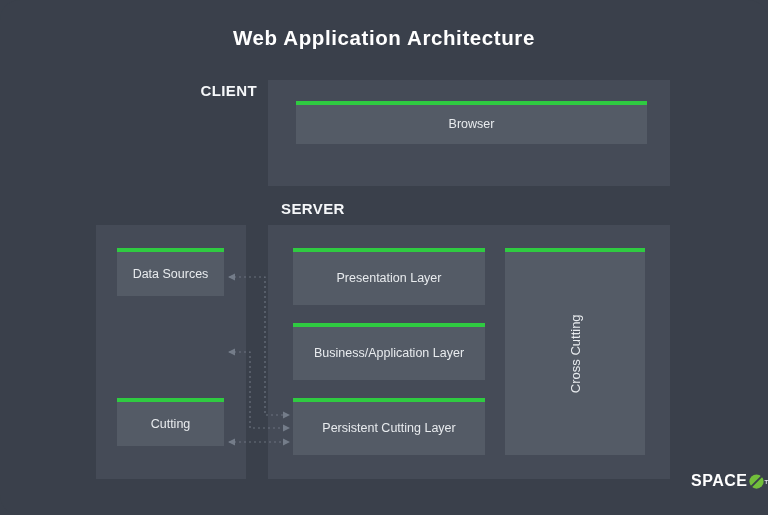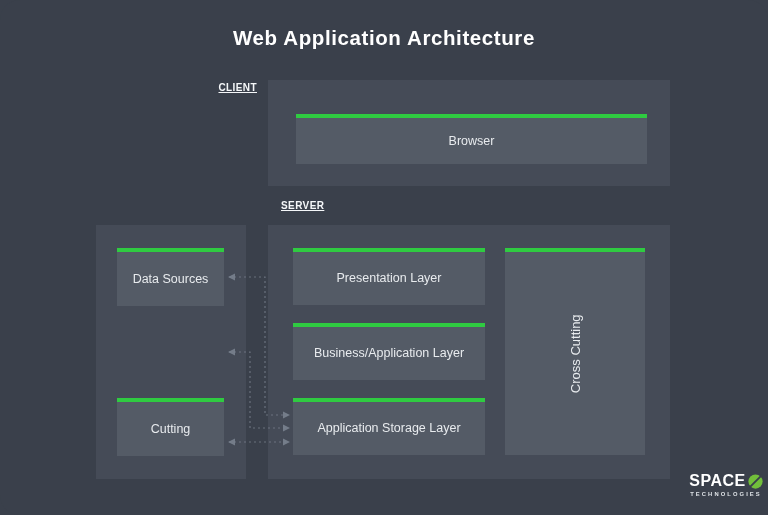--- a/index.html
+++ b/index.html
@@ -18,54 +18,53 @@
   .stage{
     position:relative;width:768px;height:515px;
     background:var(--page-bg);overflow:hidden;border-radius:20px;
   }
   .diagram-title{
     position:absolute;left:0;top:26px;width:768px;
     text-align:center;color:#ffffff;font-size:20.5px;font-weight:600;
     letter-spacing:.6px;
   }
   .section-label{
-    position:absolute;color:#f5f7f9;font-size:10px;font-weight:700;
+    position:absolute;color:#f5f7f9;font-size:15px;font-weight:700;
     letter-spacing:.4px;
-    text-decoration:underline;
   }
   .client-label{top:82px;left:0;width:257px;text-align:right;}
   .server-label{top:200px;left:281px;}
   .panel{position:absolute;background:var(--panel-bg);}
   .client-panel{left:268px;top:80px;width:402px;height:106px;}
   .server-panel{left:268px;top:225px;width:402px;height:254px;}
   .external-panel{left:96px;top:225px;width:150px;height:254px;}
   .gbox{
     position:absolute;background:var(--box-bg);
     border-top:4px solid var(--accent-green);
     display:flex;align-items:center;justify-content:center;
     color:var(--muted-text);font-size:12.5px;text-align:center;
     line-height:1.35;
   }
-  .browser-box{left:28px;top:34px;width:351px;height:50px;}
+  .browser-box{left:28px;top:21px;width:351px;height:43px;}
   .layer-box{left:25px;width:192px;height:57px;}
   .layer-0{top:23px;}
   .layer-1{top:98px;}
   .layer-2{top:173px;}
   .cross-box{left:237px;top:23px;width:140px;height:207px;}
   .vtext{transform:rotate(-90deg);white-space:nowrap;font-size:13px;}
-  .ext-box{left:21px;width:107px;height:58px;padding:0 14px;}
+  .ext-box{left:21px;width:107px;height:48px;padding:0 14px;}
   .connectors{position:absolute;left:0;top:0;pointer-events:none;}
   .connectors polyline{
     fill:none;stroke:var(--connector);stroke-width:1.2;
     stroke-dasharray:2 3;opacity:.75;
   }
   .connectors polygon{fill:var(--connector);opacity:.9;}
   .logo{
     position:absolute;left:691px;top:473px;width:70px;
-    display:flex;flex-direction:column;align-items:center;
+    display:flex;flex-direction:row;align-items:center;
   }
   .logo-row{display:flex;align-items:center;gap:2px;}
   .logo-name{
     color:#ffffff;font-size:16px;font-weight:800;letter-spacing:.5px;
     line-height:1;
   }
   .logo-o{display:block;}
   .logo-sub{
     color:#dfe3e7;font-size:5.8px;font-weight:700;letter-spacing:2.1px;
     margin-top:2px;
@@ -89,21 +88,21 @@
   <div class="section-label server-label">SERVER</div>
 
   <div class="panel server-panel">
     <div class="gbox layer-box layer-0">
       <span>Presentation Layer</span>
     </div>
     <div class="gbox layer-box layer-1">
       <span>Business/Application Layer</span>
     </div>
     <div class="gbox layer-box layer-2">
-      <span>Application Storage Layer</span>
+      <span>Persistent Cutting Layer</span>
     </div>
     <div class="gbox cross-box">
       <span class="vtext">Cross Cutting</span>
     </div>
   </div>
 
   <div class="panel external-panel">
     <div class="gbox ext-box layer-0">
       <span>Data Sources</span>
     </div>

